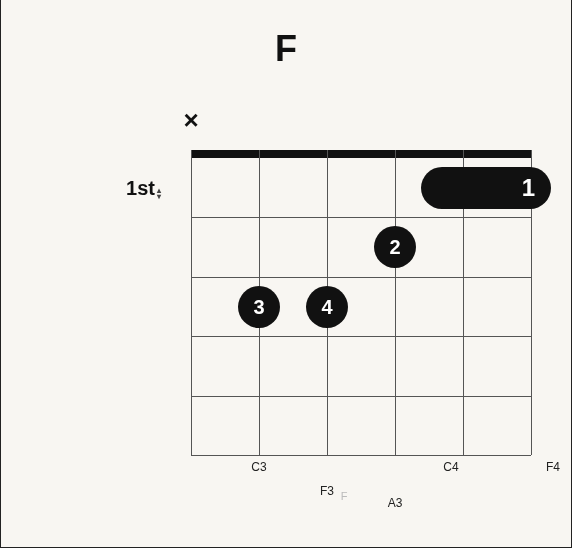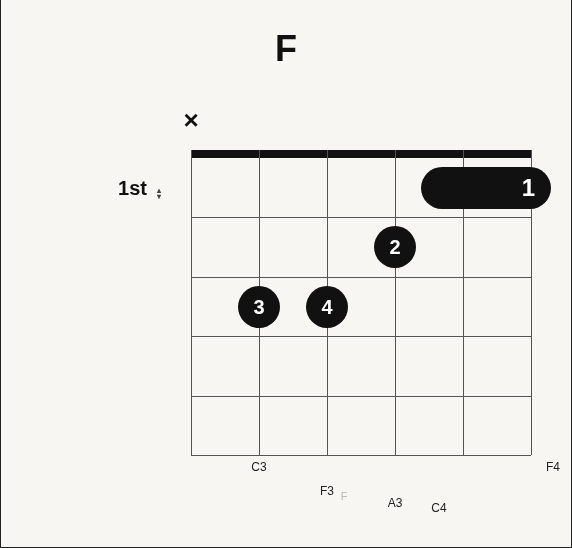--- a/index.html
+++ b/index.html
@@ -59,21 +59,21 @@
   }
   .fret-label {
     position: absolute;
     font-size: 20px;
     font-weight: 900;
     color: #111;
     transform: translate(-100%, -50%);
     white-space: nowrap;
     display: flex;
     align-items: flex-end;
-    gap: 10px;
+    gap: 2px;
   }
   .stepper-icon {
     display: inline-flex;
     flex-direction: column;
     font-size: 8px;
     line-height: 6px;
     color: #444;
   }
   .finger-dot {
     position: absolute;
@@ -165,16 +165,16 @@
   </div>
 
   <div class="finger-dot" style="left:136px; top:157px;">
     <span>4</span>
   </div>
 </div>
 
 <div class="note-label" style="left:258px; top:460px;">C3</div>
 <div class="note-label" style="left:326px; top:484px;">F3</div>
 <div class="note-label" style="left:394px; top:460px;margin-top:36px;">A3</div>
-<div class="note-label" style="left:438px; top:460px;margin-top:41px;">C4</div>
+<div class="note-label" style="left:450px; top:460px;">C4</div>
 <div class="note-label" style="left:530px; top:460px;padding-left:44px;">F4</div>
 
 <div class="footer-chord" style="left:343px; top:490px;">F</div>
 
 </body></html>

